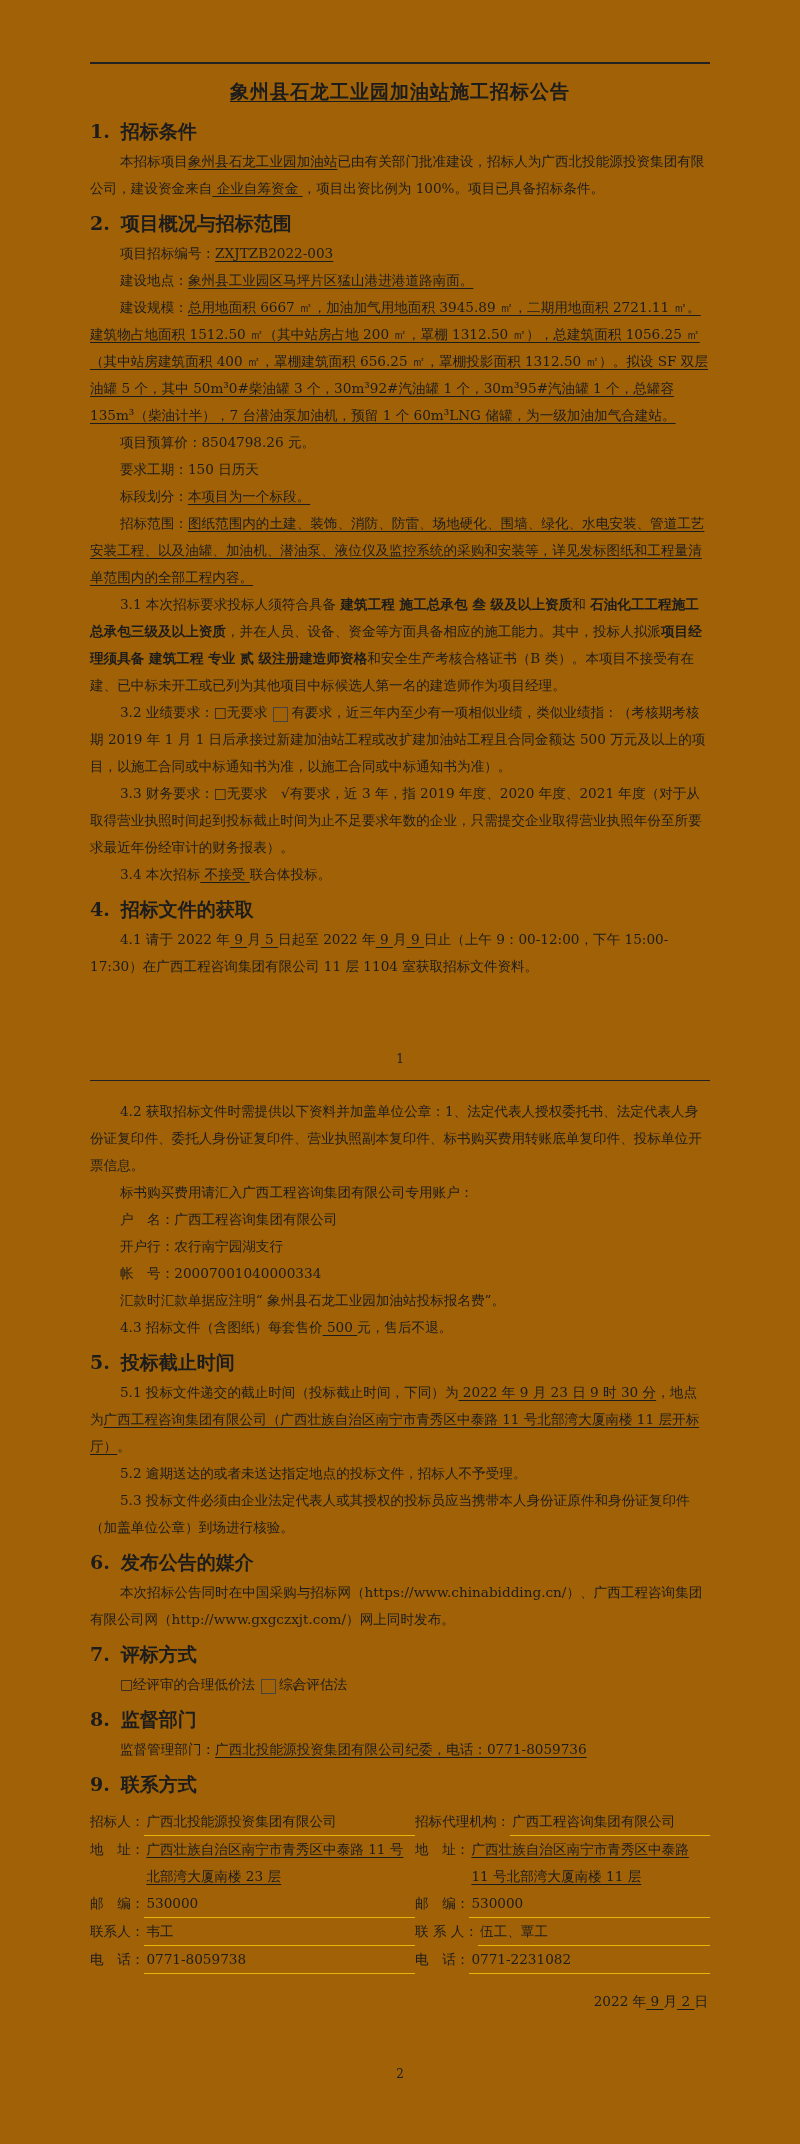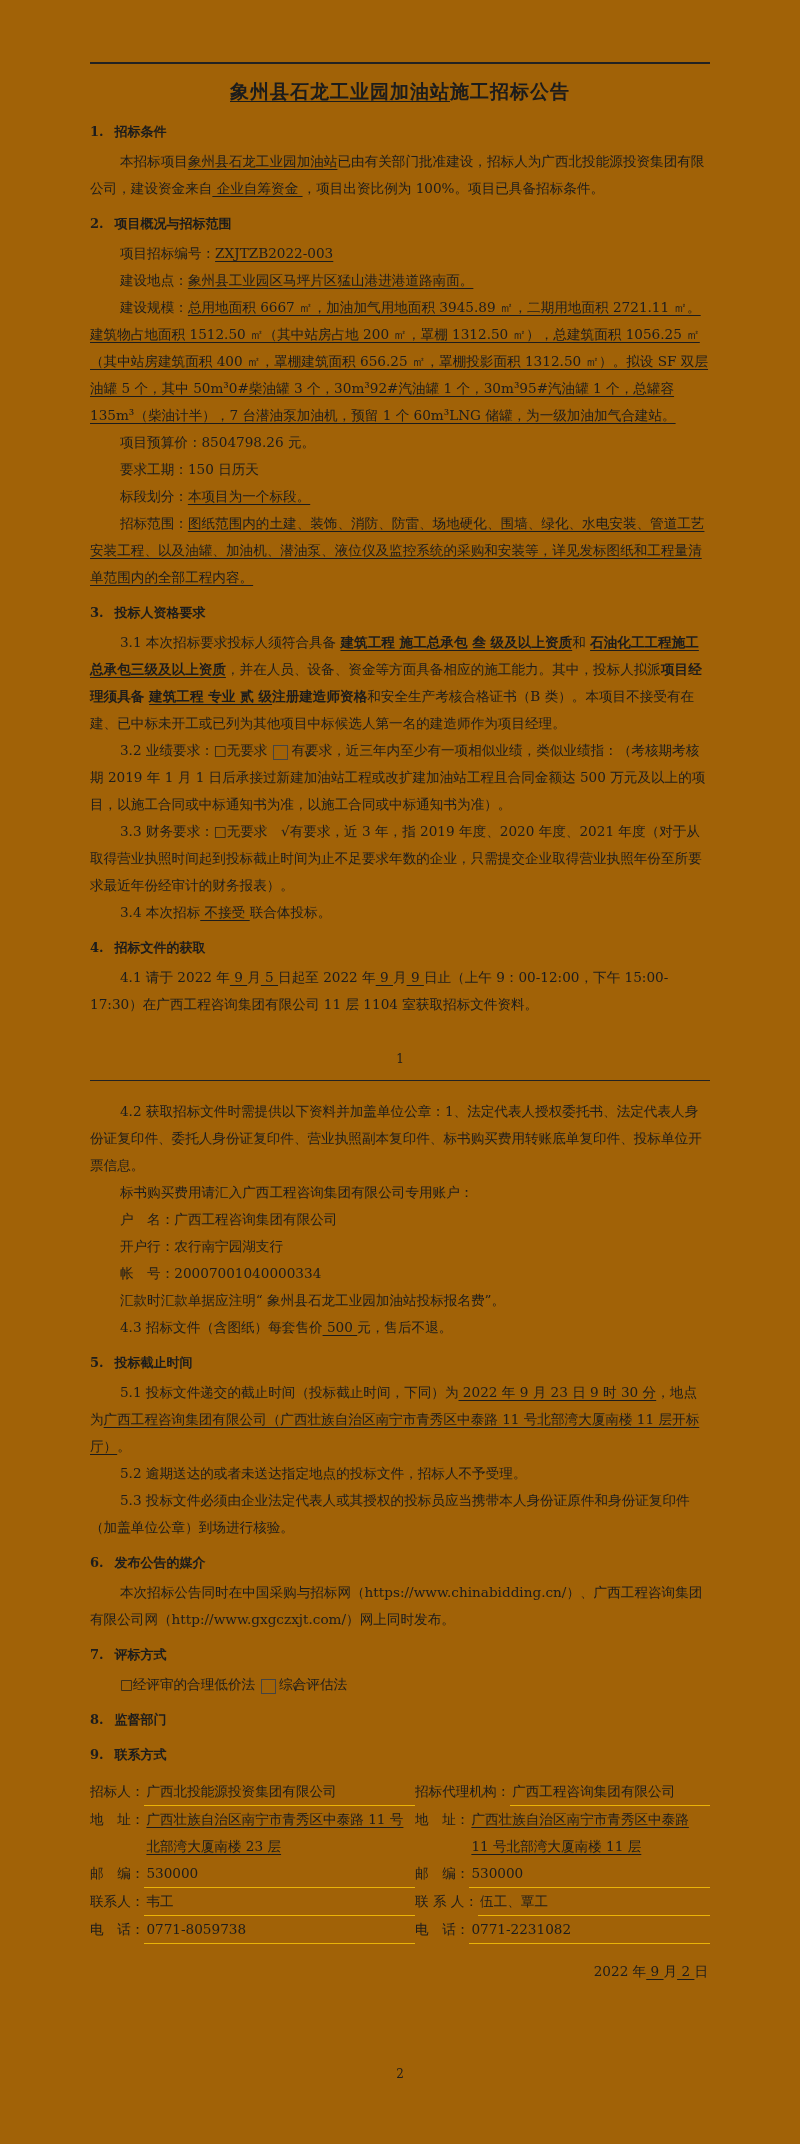--- a/index.html
+++ b/index.html
@@ -26,29 +26,29 @@
   .title {
     font-size: 19px;
     font-weight: bold;
     text-align: center;
     letter-spacing: 1px;
     line-height: 30px;
     margin: 4px 0 12px 0;
   }
   .sec-h {
     font-weight: bold;
-    font-size: 13px;
+    font-size: 19px;
     margin: 8px 0 3px 0;
   }
   .sec-h .hnum { margin-right: 11px; }
   .para { text-indent: 2.2em; }
   .indent-acct { text-indent: 2.2em; }
   .u { text-decoration: underline; text-underline-offset: 3px; }
   .b { font-weight: bold; }
-  .bu { font-weight: bold; text-decoration: underline; text-underline-offset: 3px; }
+  .bu { font-weight: bold; text-underline-offset: 3px; }
   .cbx {
     display: inline-block;
     width: 15px; height: 15px;
     border: 1px solid #444;
     line-height: 14px;
     text-align: center;
     font-size: 12px;
     vertical-align: -2px;
     margin: 0 3px 0 6px;
   }
@@ -97,21 +97,20 @@
 
     <div class="sec-h"><span class="hnum">2.</span><span>项目概况与招标范围</span></div>
     <p class="para"><span>项目招标编号：</span><span class="u">ZXJTZB2022-003</span></p>
     <p class="para"><span>建设地点：</span><span class="u">象州县工业园区马坪片区猛山港进港道路南面。</span></p>
     <p class="para"><span>建设规模：</span><span class="u">总用地面积 6667 ㎡，加油加气用地面积 3945.89 ㎡，二期用地面积 2721.11 ㎡。建筑物占地面积 1512.50 ㎡（其中站房占地 200 ㎡，罩棚 1312.50 ㎡），总建筑面积 1056.25 ㎡（其中站房建筑面积 400 ㎡，罩棚建筑面积 656.25 ㎡，罩棚投影面积 1312.50 ㎡）。拟设 SF 双层油罐 5 个，其中 50m³0#柴油罐 3 个，30m³92#汽油罐 1 个，30m³95#汽油罐 1 个，总罐容 135m³（柴油计半），7 台潜油泵加油机，预留 1 个 60m³LNG 储罐，为一级加油加气合建站。</span></p>
     <p class="para">项目预算价：8504798.26 元。</p>
     <p class="para">要求工期：150 日历天</p>
     <p class="para"><span>标段划分：</span><span class="u">本项目为一个标段。</span></p>
     <p class="para"><span>招标范围：</span><span class="u">图纸范围内的土建、装饰、消防、防雷、场地硬化、围墙、绿化、水电安装、管道工艺安装工程、以及油罐、加油机、潜油泵、液位仪及监控系统的采购和安装等，详见发标图纸和工程量清单范围内的全部工程内容。</span></p>
 
-    <div class="sec-h"><span class="hnum">3.</span><span>投标人资格要求</span></div>
     <p class="para"><span>3.1 本次招标要求投标人须符合具备 </span><span class="bu">建筑工程 施工总承包 叁 级及以上资质</span><span>和 </span><span class="bu">石油化工工程施工总承包三级及以上资质</span><span>，并在人员、设备、资金等方面具备相应的施工能力。其中，投标人拟派</span><span class="b">项目经理须具备 </span><span class="bu">建筑工程 专业 贰 级</span><span class="b">注册建造师资格</span><span>和安全生产考核合格证书（B 类）。本项目不接受有在建、已中标未开工或已列为其他项目中标候选人第一名的建造师作为项目经理。</span></p>
     <p class="para"><span>3.2 业绩要求：□无要求</span><span class="cbx">√</span><span>有要求，近三年内至少有一项相似业绩，类似业绩指：（考核期考核期 2019 年 1 月 1 日后承接过新建加油站工程或改扩建加油站工程且合同金额达 500 万元及以上的项目，以施工合同或中标通知书为准，以施工合同或中标通知书为准）。</span></p>
     <p class="para">3.3 财务要求：□无要求　√有要求，近 3 年，指 2019 年度、2020 年度、2021 年度（对于从取得营业执照时间起到投标截止时间为止不足要求年数的企业，只需提交企业取得营业执照年份至所要求最近年份经审计的财务报表）。</p>
     <p class="para"><span>3.4 本次招标</span><span class="u"> 不接受 </span><span>联合体投标。</span></p>
 
     <div class="sec-h"><span class="hnum">4.</span><span>招标文件的获取</span></div>
     <p class="para"><span>4.1 请于 2022 年</span><span class="u"> 9 </span><span>月</span><span class="u"> 5 </span><span>日起至 2022 年</span><span class="u"> 9 </span><span>月</span><span class="u"> 9 </span><span>日止（上午 9：00-12:00，下午 15:00-17:30）在广西工程咨询集团有限公司 11 层 1104 室获取招标文件资料。</span></p>
 
   </div>
 
@@ -134,20 +133,21 @@
     <p class="para">5.2 逾期送达的或者未送达指定地点的投标文件，招标人不予受理。</p>
     <p class="para">5.3 投标文件必须由企业法定代表人或其授权的投标员应当携带本人身份证原件和身份证复印件（加盖单位公章）到场进行核验。</p>
 
     <div class="sec-h"><span class="hnum">6.</span><span>发布公告的媒介</span></div>
     <p class="para">本次招标公告同时在中国采购与招标网（https://www.chinabidding.cn/）、广西工程咨询集团有限公司网（http://www.gxgczxjt.com/）网上同时发布。</p>
 
     <div class="sec-h"><span class="hnum">7.</span><span>评标方式</span></div>
     <p class="para"><span>□经评审的合理低价法</span><span class="cbx">√</span><span>综合评估法</span></p>
 
     <div class="sec-h"><span class="hnum">8.</span><span>监督部门</span></div>
+    <p class="para"><span>监督管理部门：</span><span class="u">广西北投能源投资集团有限公司纪委，电话：0771-8059736</span></p>
 
     <div class="sec-h"><span class="hnum">9.</span><span>联系方式</span></div>
 
     <div class="contact-grid">
       <div class="c-row">
           <span class="c-label">招标人：</span>
           <span class="fline"><span>广西北投能源投资集团有限公司</span></span>
         </div>
       <div class="c-row">
           <span class="c-label">招标代理机构：</span>

